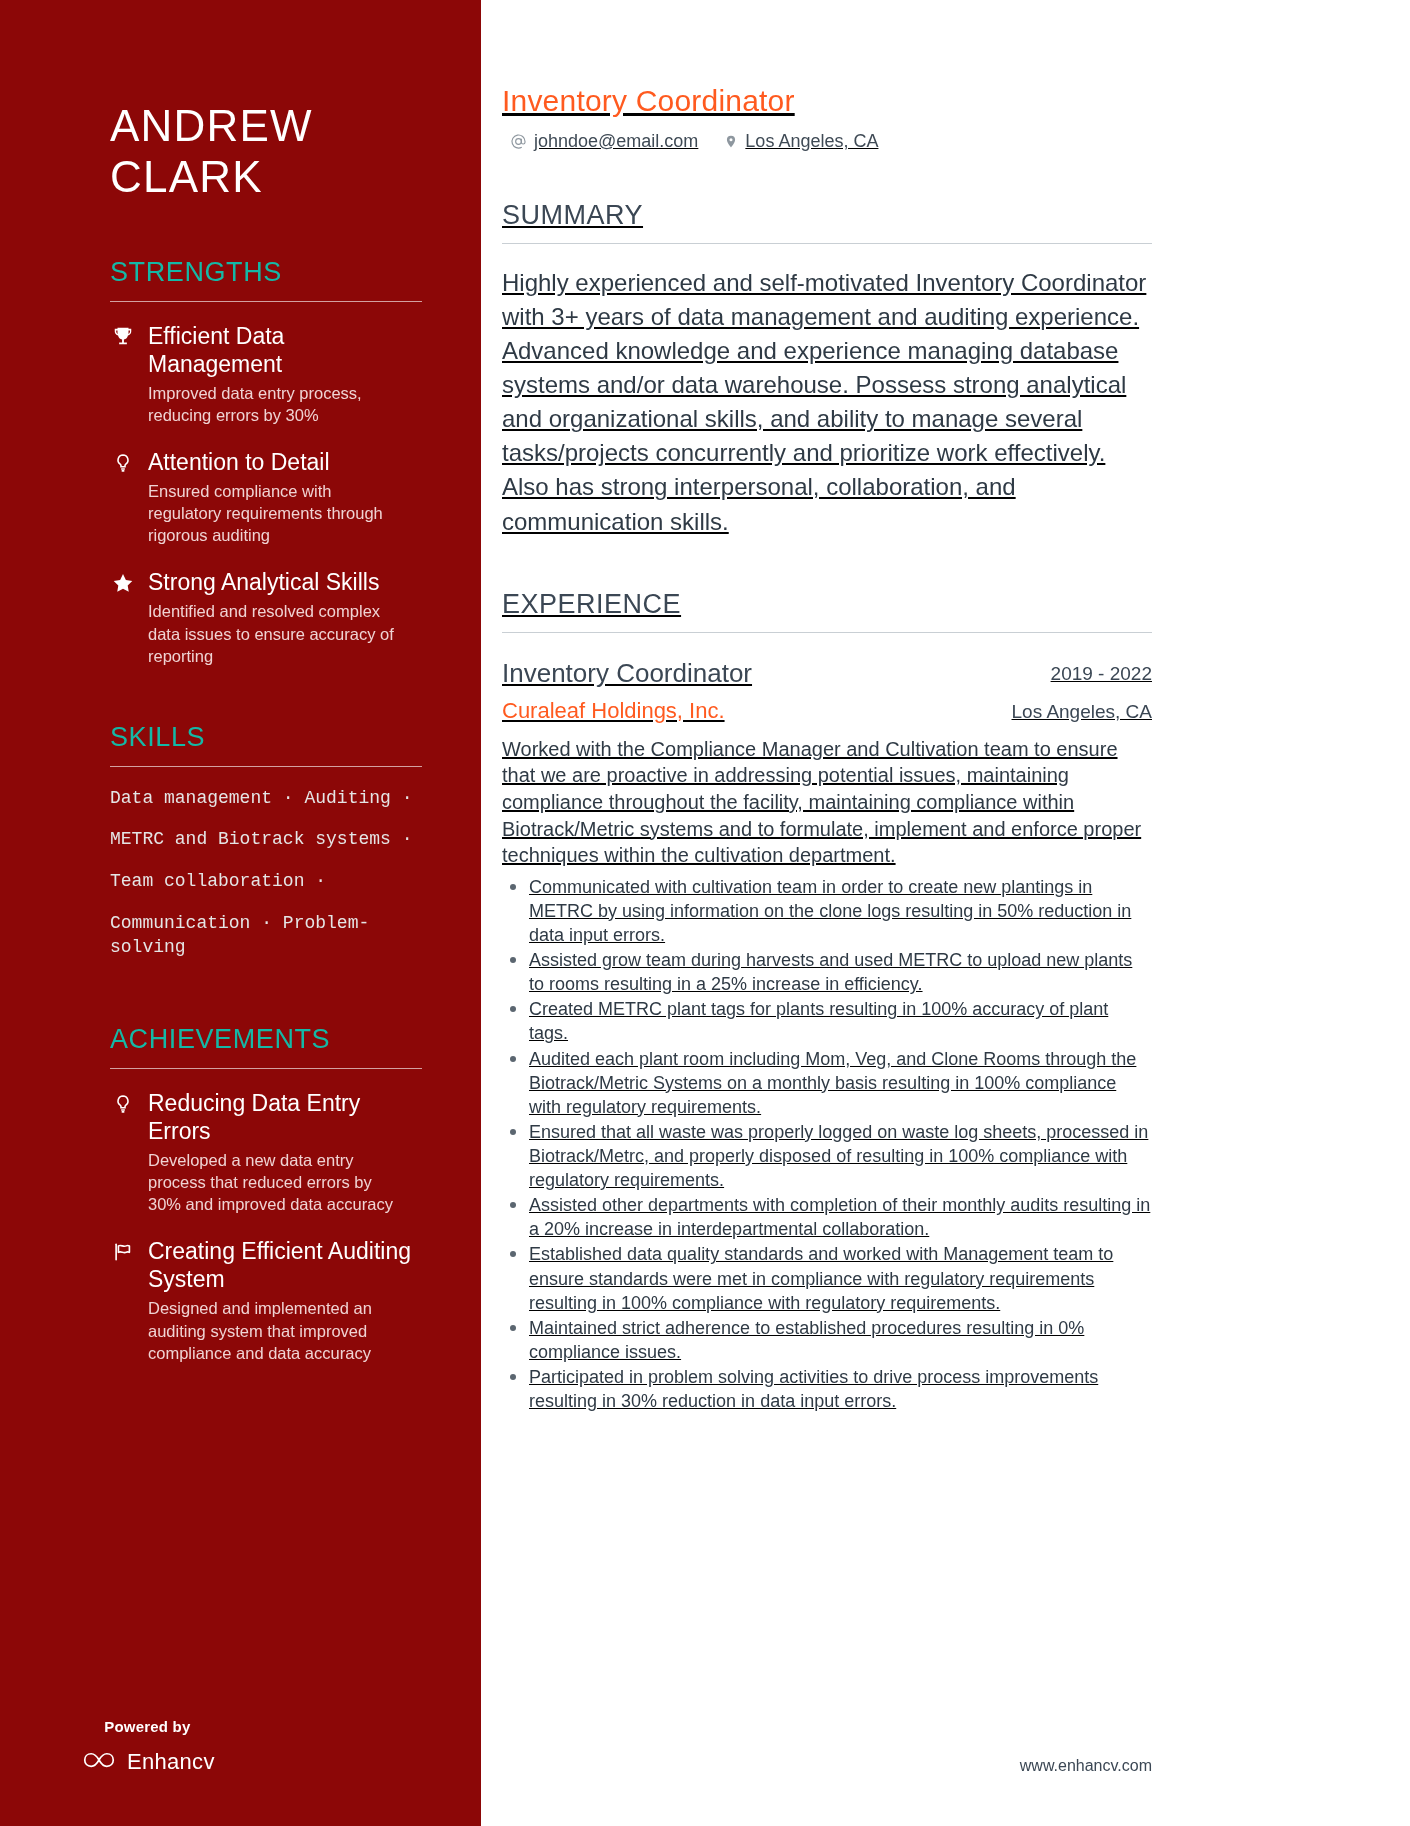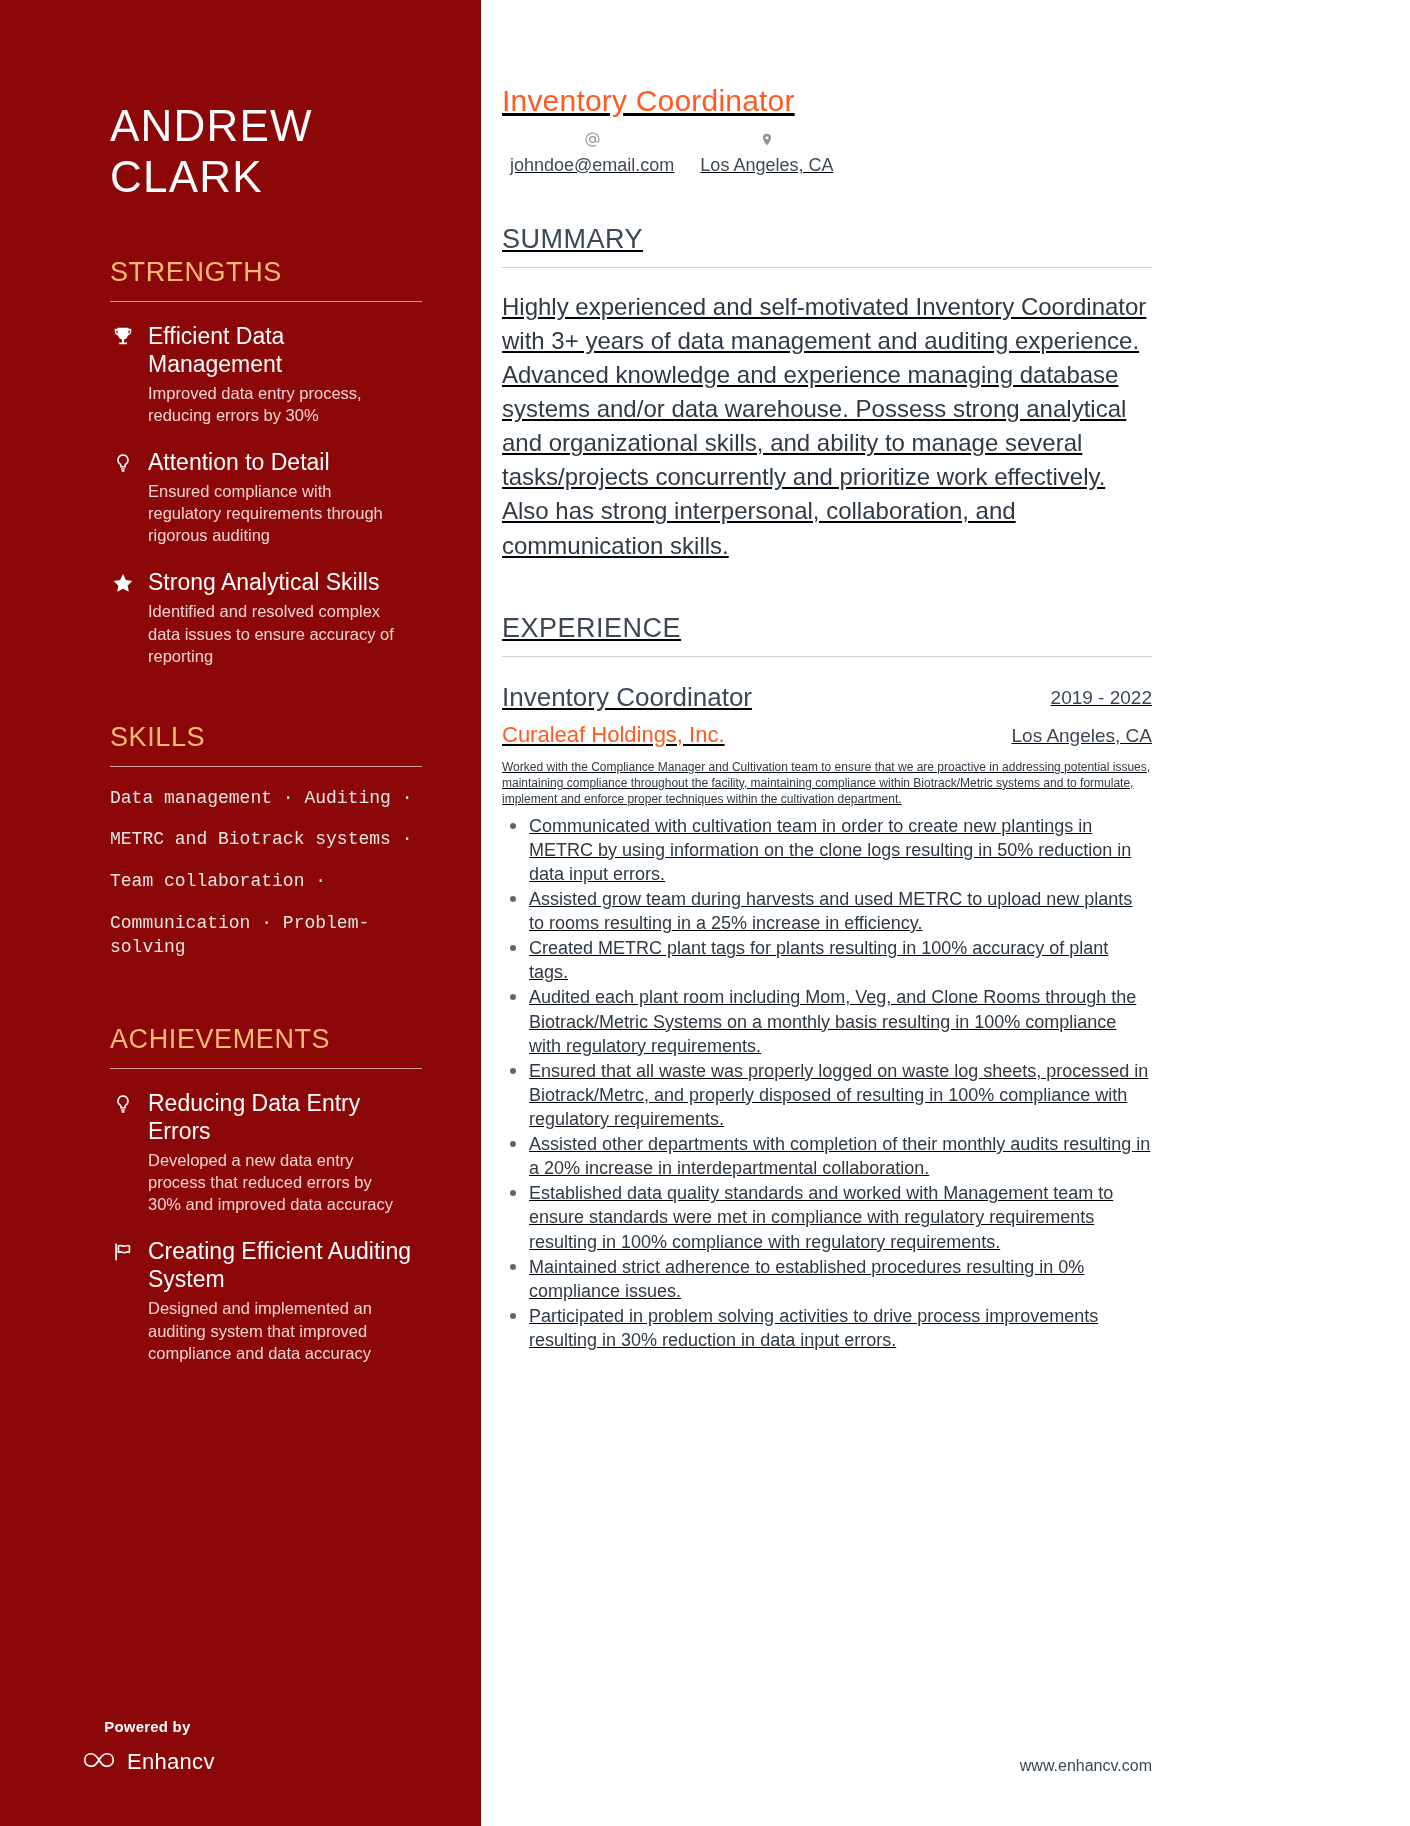--- a/index.html
+++ b/index.html
@@ -34,21 +34,21 @@
   .name .ln { display:block; }
 
   .side-section { margin-top:56px; }
   .side-section.skills-sec { }
   .side-section.ach-sec { margin-top:66px; }
 
   .side-title {
     font-size:27px;
     font-weight:400;
     letter-spacing:0.6px;
-    color:#fdba74;
+    color:#14b8a6;
     line-height:1.1;
   }
   .side-rule {
     height:1px;
     background:rgba(255,255,255,0.62);
     margin-top:13px;
     margin-bottom:20px;
     width:312px;
   }
 
@@ -107,21 +107,21 @@
     letter-spacing:0.2px;
     line-height:1.1;
   }
   .contact-row {
     display:flex;
     align-items:center;
     gap:26px;
     margin-top:14px;
     margin-left:8px;
   }
-  .contact-item { display:flex; align-items:center; gap:7px; font-size:18px; color:#3f4a55;flex-direction:column; }
+  .contact-item { display:flex; align-items:center; gap:7px; font-size:18px; color:#3f4a55; }
   .contact-item .ci { display:flex; align-items:center; color:#7d8791; }
 
   .m-section { margin-top:48px; }
   .m-section.exp { margin-top:50px; }
   .m-title {
     font-size:27px;
     color:#3b4754;
     font-weight:400;
     letter-spacing:0.5px;
   }
@@ -136,21 +136,21 @@
   }
 
   .exp-head { display:flex; justify-content:space-between; align-items:flex-start; margin-top:26px; }
   .exp-left {}
   .exp-role { font-size:26px; color:#3b4754; font-weight:400; line-height:1.15; }
   .exp-company { font-size:22px; color:#ff5a1f; margin-top:9px; line-height:1.15; }
   .exp-right { text-align:right; padding-top:4px; }
   .exp-dates { font-size:19px; color:#3b4754; }
   .exp-loc { font-size:19px; color:#3b4754; margin-top:16px; }
 
-  .exp-desc { margin-top:13px; font-size:12px; line-height:1.33; color:#2f3a45; }
+  .exp-desc { margin-top:13px; font-size:20px; line-height:1.33; color:#2f3a45; }
 
   ul.bullets { list-style:none; margin-top:6px; }
   ul.bullets li {
     position:relative;
     padding-left:27px;
     font-size:18px;
     line-height:1.34;
     color:#2f3a45;
     margin-bottom:1px;
   }

